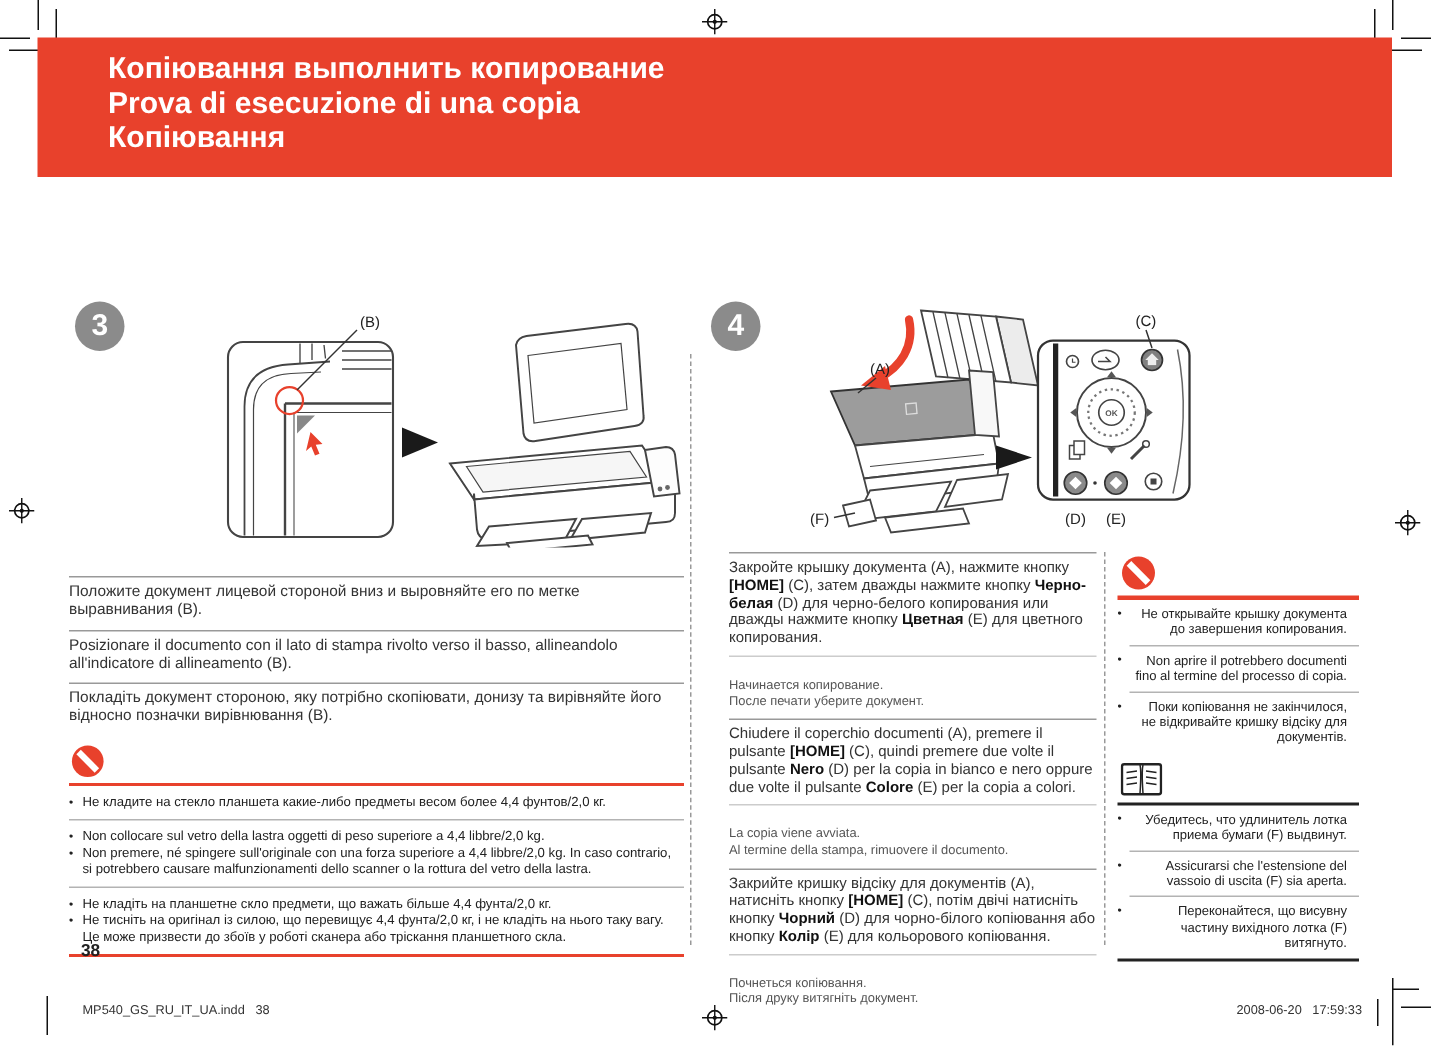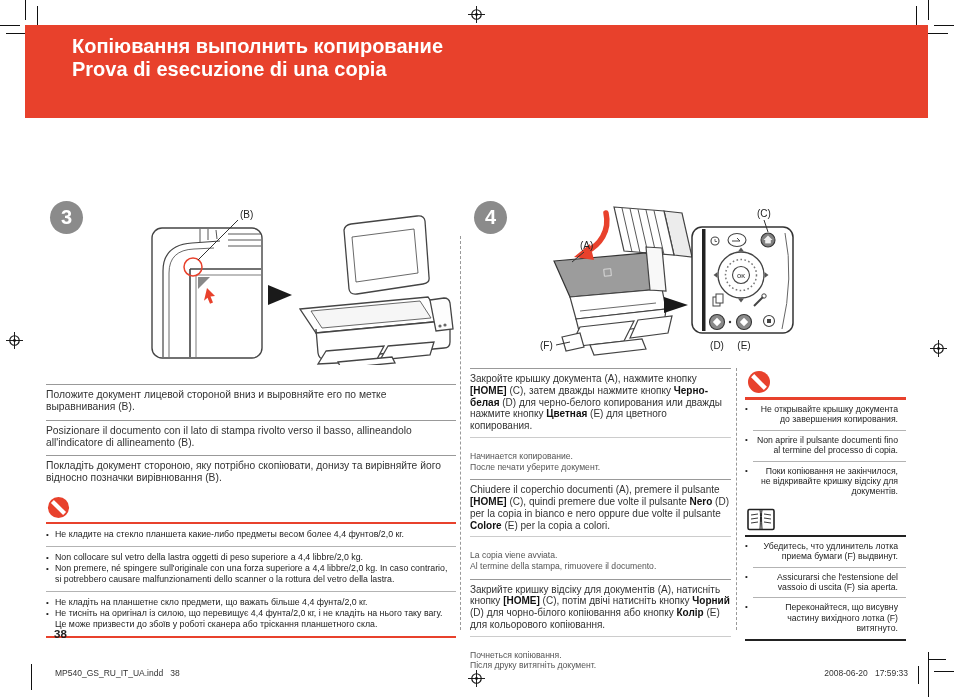--- a/index.html
+++ b/index.html
@@ -22,21 +22,21 @@
   .col4{position:absolute;left:470px;top:368px;width:261px;}
   .instr{border-top:1px solid #999;padding:4px 0 6px;font-size:10.3px;line-height:12.3px;color:#333;}
   .noicon{margin:5px 0 3px 1px;width:23px;height:23px;}
   .warnbox{border-top:2px solid #e8412c;border-bottom:2px solid #e8412c;}
   .wgroup{padding:5px 0 6px;}
   .wgroup + .wgroup{border-top:1px solid #b3b3b3;}
   ul.blist{margin:0;padding:0;list-style:none;}
   ul.blist li{position:relative;padding-left:9px;font-size:8.8px;line-height:11px;color:#222;}
   ul.blist li::before{content:"•";position:absolute;left:0;top:0;font-size:8px;}
   
-  .block{border-top:1px solid #999;padding:4px 0 7px;}
+  .block{border-top:1px solid #999;padding:4px 0 7px;margin-left:16px;}
   .para{margin:0;font-size:10px;line-height:11.8px;color:#333;}
   .para b{color:#111;}
   .status{margin-top:5px;border-top:1px solid #ccc;padding-top:13px;font-size:8.6px;line-height:10.6px;color:#555;}
   
   .side{position:absolute;left:745px;top:370px;width:161px;text-align:right;}
   .side .noicon{margin:0 0 4px 2px;}
   .rule-red{border-top:3px solid #e8412c;}
   .rule-black{border-top:2px solid #222;}
   .bookicon{margin:6px 0 4px 2px;width:28px;height:23px;}
   .notegrp .note{padding:4px 8px 5px 0;}
@@ -84,20 +84,21 @@
     </svg>
   <svg class="abs" style="left:468px;top:670px" width="17" height="17" viewBox="0 0 18 18">
       <circle cx="9" cy="9" r="5" stroke="#111" fill="none" stroke-width="1.2"></circle>
       <path d="M9,0 V18 M0,9 H18" stroke="#111" stroke-width="1"></path>
       <circle cx="9" cy="9" r="1.5" fill="#111"></circle>
     </svg>
 
   <header class="banner">
     <div>Копіювання выполнить копирование</div>
     <div>Prova di esecuzione di una copia</div>
+    <div>Копіювання</div>
   </header>
 
   <div class="badge badge3">3</div>
   <div class="badge badge4">4</div>
 
   <svg class="illus3" width="312" height="160" viewBox="0 0 312 160">
     <g fill="none" stroke="#444" stroke-width="1.2">
       <rect x="4" y="23" width="110" height="130" rx="10" fill="#fff" stroke-width="1.4"></rect>
       <path d="M15,152 V66 Q15,40 44,38 L72,36"></path>
       <path d="M21,152 V68 Q21,45 46,44 L66,43" stroke-width="0.8"></path>
@@ -262,21 +263,21 @@
     <div class="rule-red"></div>
     <div class="notegrp">
       <div class="note">
           <ul class="blist">
             <li>Не открывайте крышку документа до завершения копирования.</li>
           </ul>
         </div>
       <div class="sep"></div>
       <div class="note">
           <ul class="blist">
-            <li>Non aprire il pulsante documenti fino al termine del processo di copia.</li>
+            <li>Non aprire il potrebbero documenti fino al termine del processo di copia.</li>
           </ul>
         </div>
       <div class="sep"></div>
       <div class="note">
           <ul class="blist">
             <li>Поки копіювання не закінчилося, не відкривайте кришку відсіку для документів.</li>
           </ul>
         </div>
     </div>
     <div class="bookicon">

